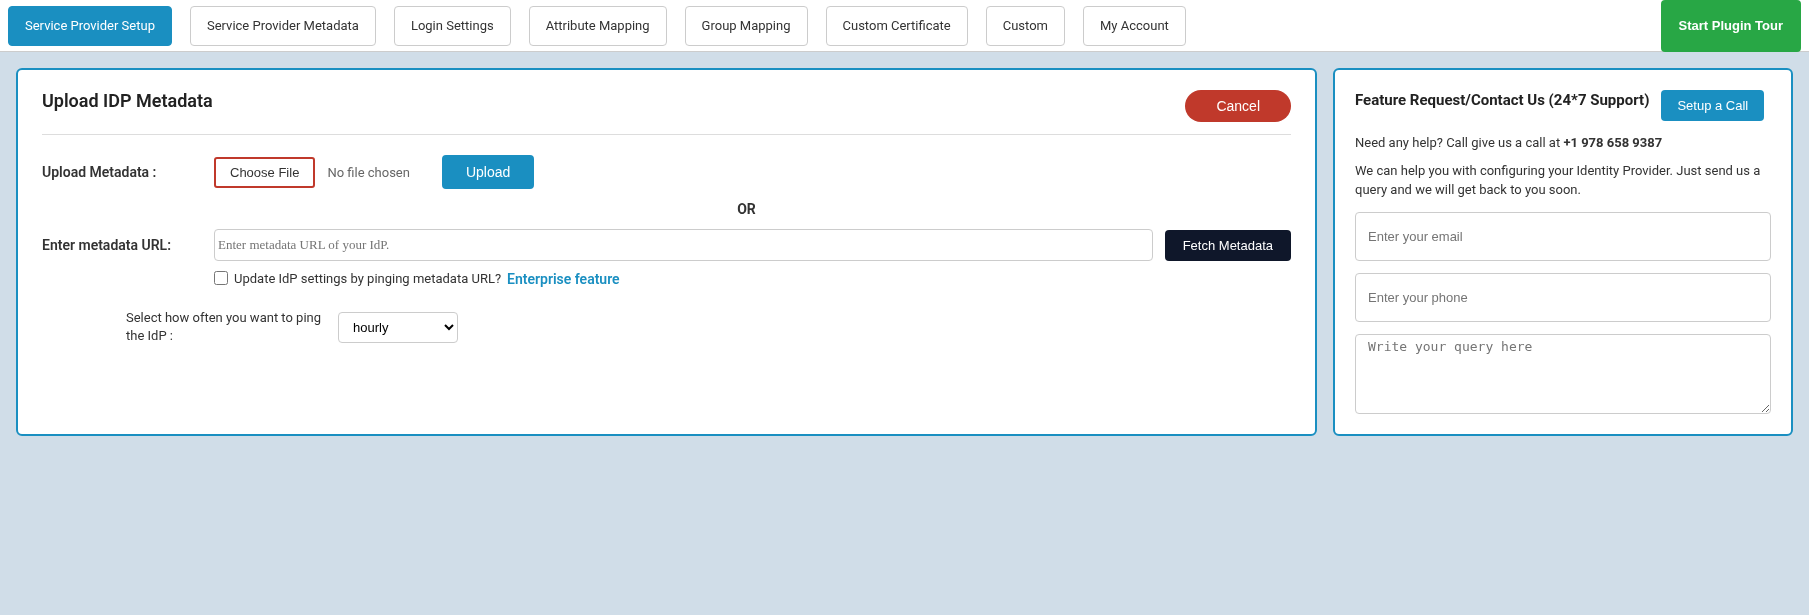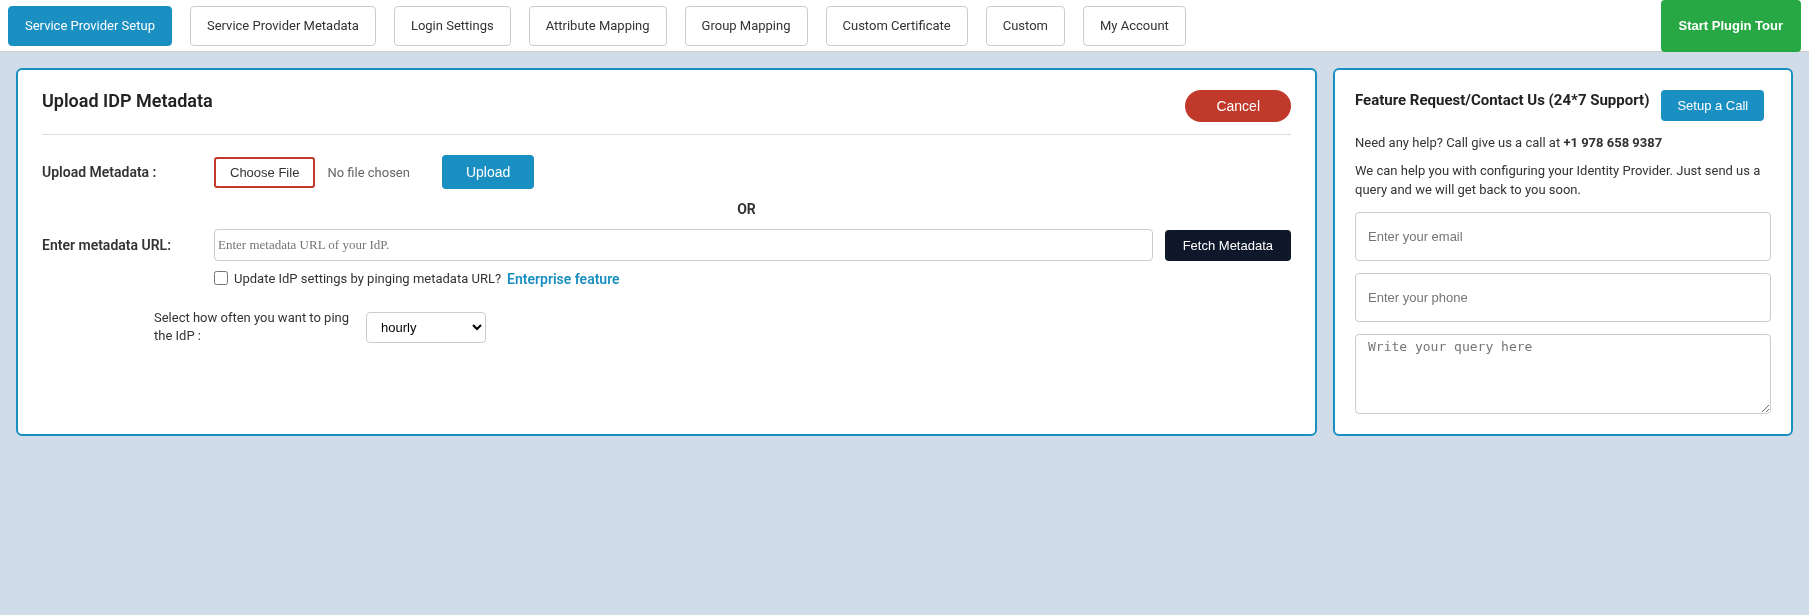--- a/index.html
+++ b/index.html
@@ -178,21 +178,21 @@
     }
     .enterprise-link {
       color: #1a8fc1;
       font-weight: 600;
       text-decoration: none;
     }
     .ping-row {
       display: flex;
       align-items: center;
       gap: 12px;
-      margin-left: 112px;
+      margin-left: 84px;
     }
     .ping-label {
       font-size: 13px;
       color: #333;
       max-width: 200px;
       line-height: 1.4;
     }
     .ping-select {
       padding: 6px 36px 6px 10px;
       border: 1px solid #ccc;

